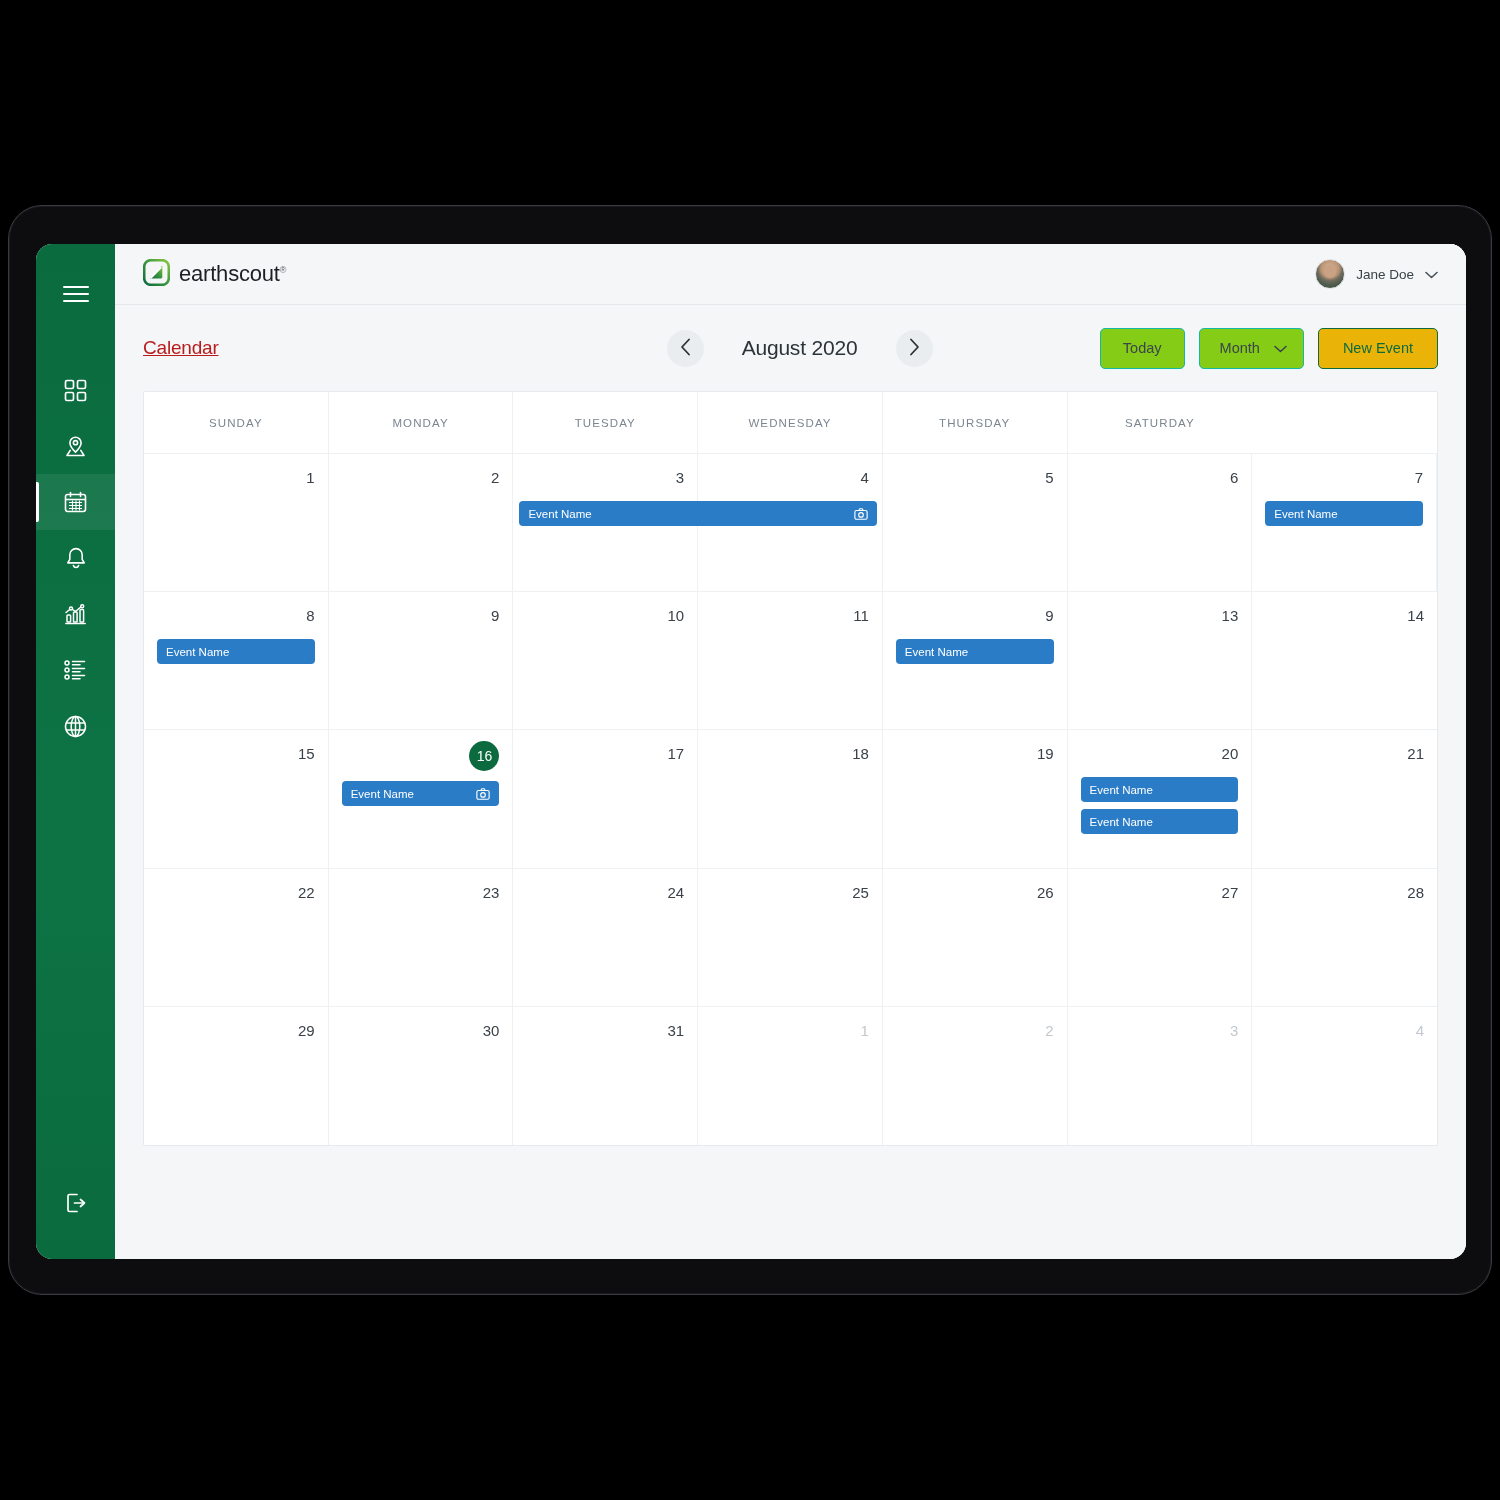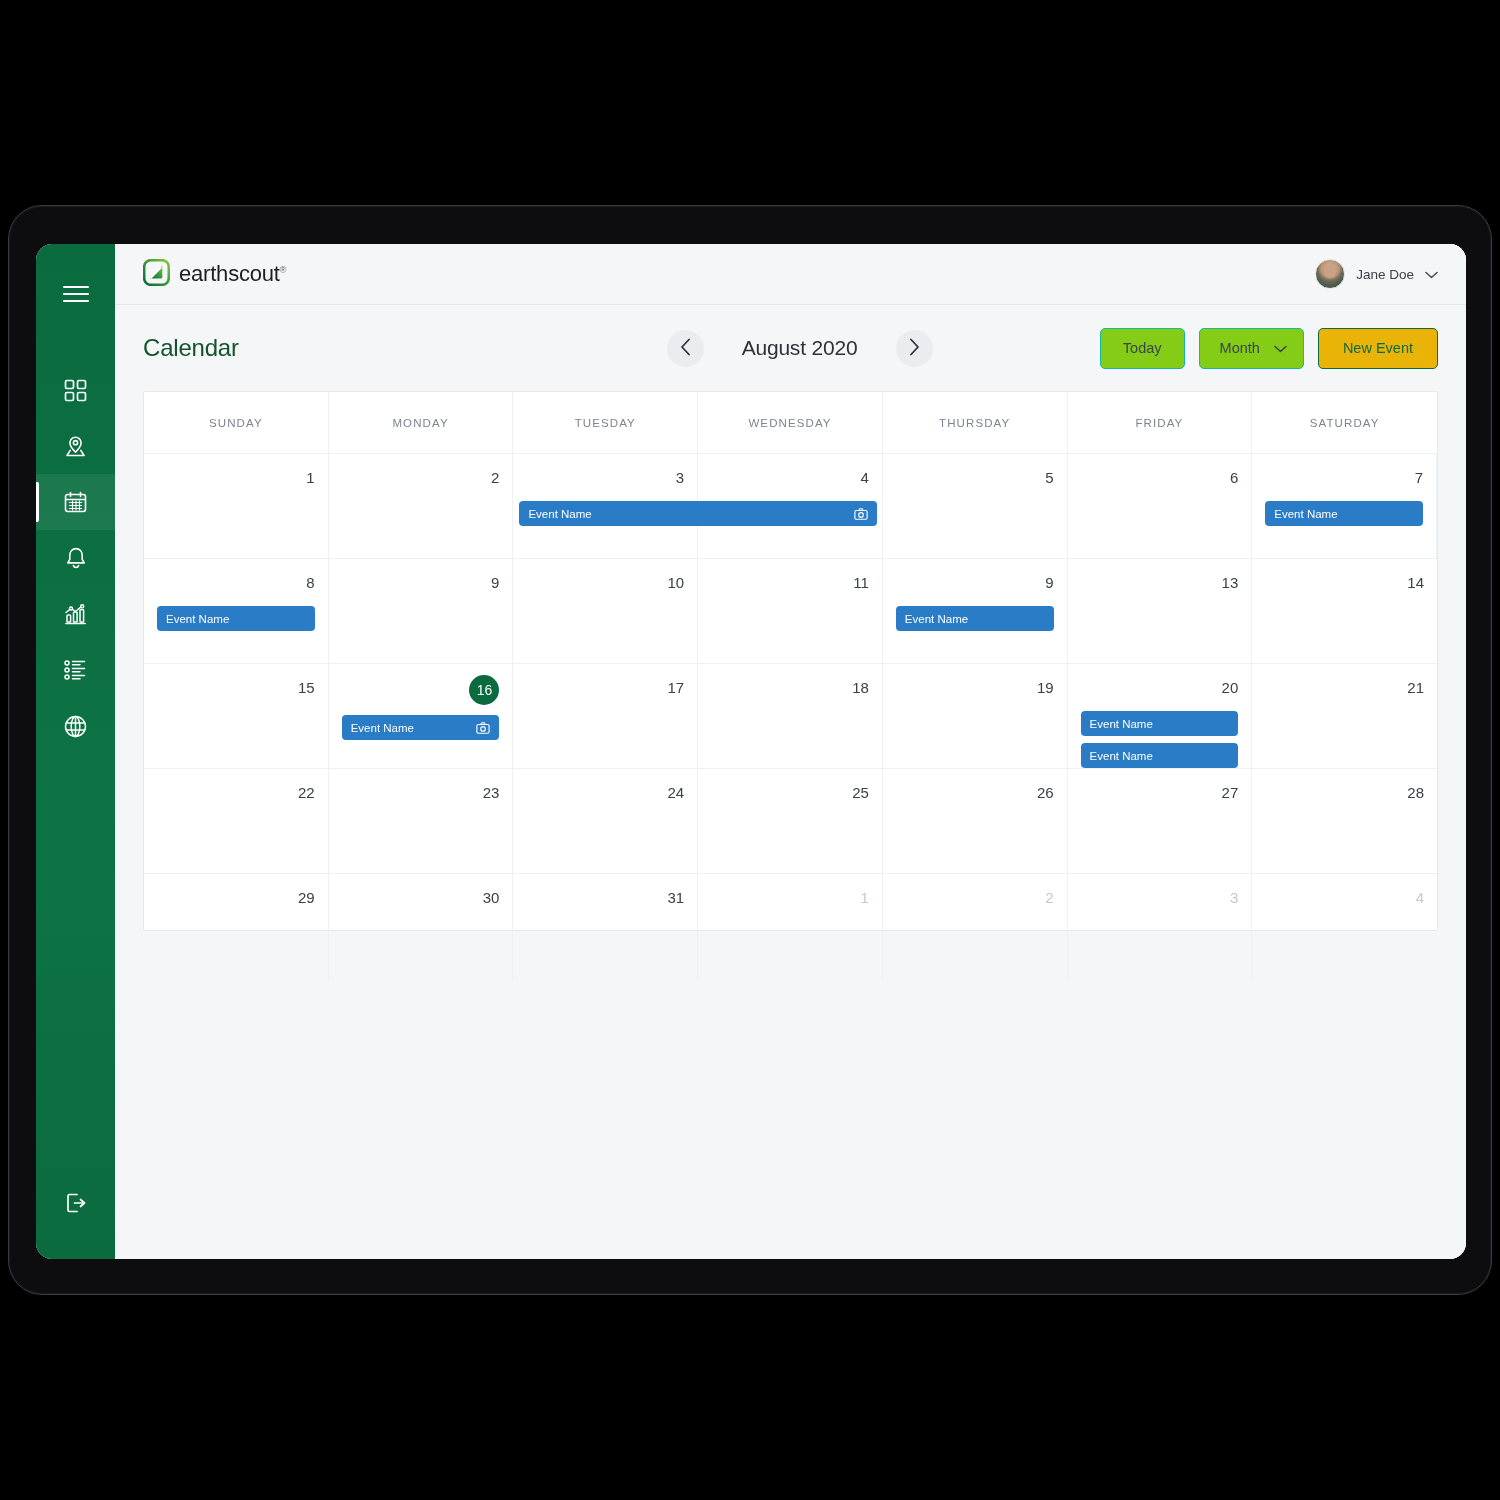--- a/index.html
+++ b/index.html
@@ -128,24 +128,25 @@
   
   #toolbar {
     height: 86px;
     flex: 0 0 86px;
     display: flex;
     align-items: center;
     padding: 0 28px;
     position: relative;
   }
   #page-title {
-    font-size: 24px;
-    color: #14532d;
+    font-size: 19px;
+    color: #b91c1c;
     font-weight: 400;
     letter-spacing: -0.2px;
+    text-decoration: underline;
   }
   #month-nav {
     position: absolute;
     left: 18px; right: 0;
     display: flex;
     align-items: center;
     justify-content: center;
     gap: 16px;
     pointer-events: none;
   }
@@ -197,21 +198,21 @@
 
   
   #calendar {
     margin: 0 28px 0 28px;
     border: 1px solid #e6eaee;
     background: #ffffff;
     border-radius: 2px;
     display: flex;
     flex-direction: column;
     flex: 0 0 auto;
-    height: 540px;
+    height: 755px;
   }
   #cal-head {
     display: grid;
     grid-template-columns: repeat(7, 1fr);
     height: 62px;
     flex: 0 0 62px;
     border-bottom: 1px solid #eef1f4;
   }
   .cal-head-cell {
     display: flex; align-items: center; justify-content: center;
@@ -475,21 +476,20 @@
         </div>
       </div>
 
       <div id="calendar">
         <div id="cal-head">
             <div class="cal-head-cell">SUNDAY</div>
             <div class="cal-head-cell">MONDAY</div>
             <div class="cal-head-cell">TUESDAY</div>
             <div class="cal-head-cell">WEDNESDAY</div>
             <div class="cal-head-cell">THURSDAY</div>
-            <div class="cal-head-cell">FRIDAY</div>
             <div class="cal-head-cell">SATURDAY</div>
           </div>
         <div id="cal-body">
             <div class="cal-week">
               <div class="cal-cell">
                 <span class="daynum">1</span>
               </div>
               <div class="cal-cell">
                 <span class="daynum">2</span>
               </div>

